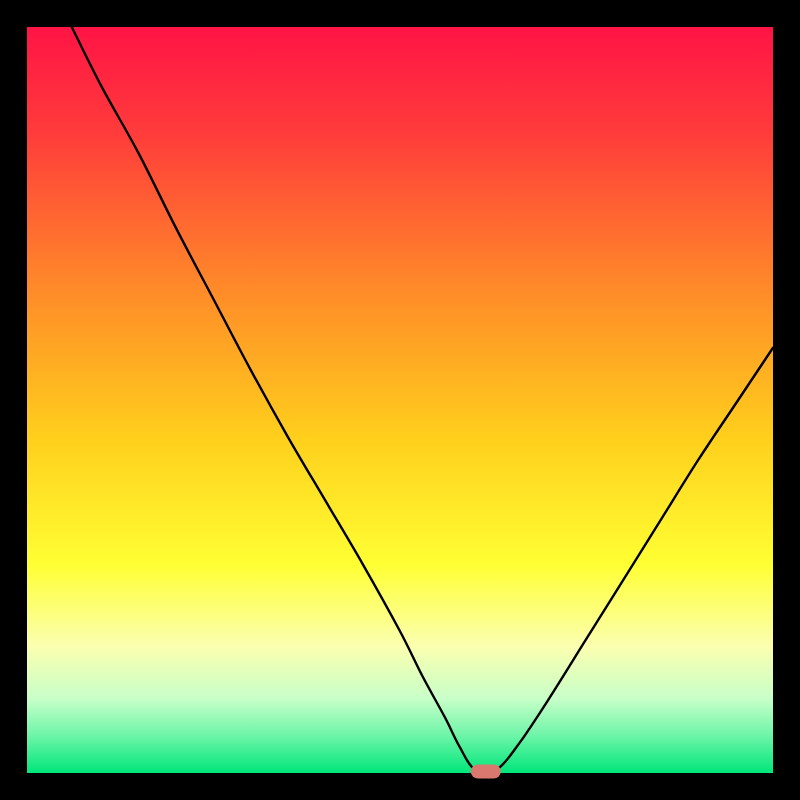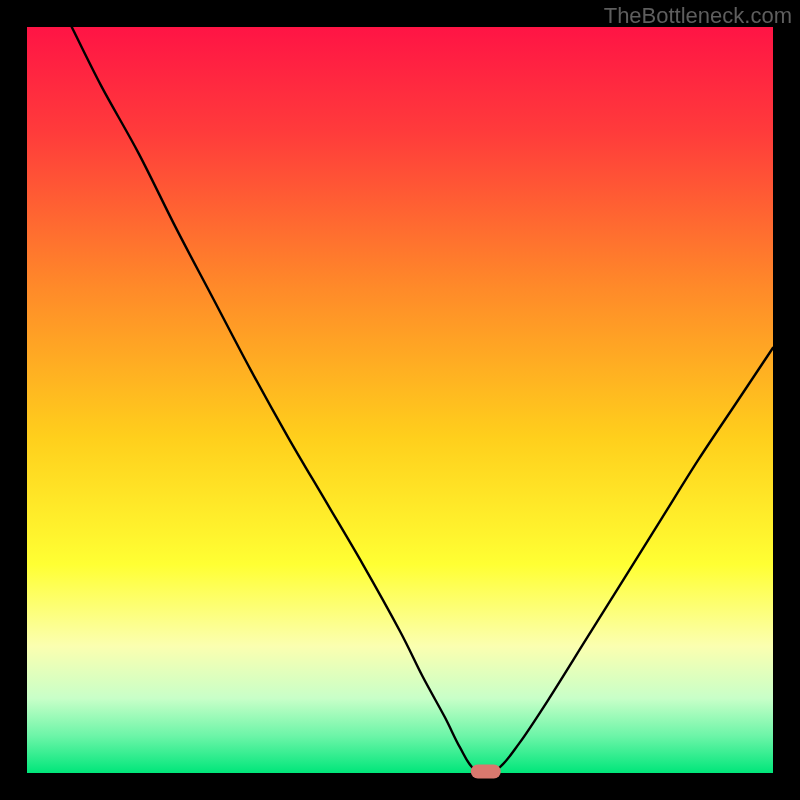--- a/index.html
+++ b/index.html
@@ -44,14 +44,13 @@
           <stop offset="90%" stop-color="#c8ffc8"></stop>
           <stop offset="95%" stop-color="#6df5a8"></stop>
           <stop offset="100%" stop-color="#00e67a"></stop>
         </linearGradient>
     </defs>
 
     <rect id="plot-rect" fill="url(#bg-grad)" x="27" y="27" width="746" height="746"></rect>
     <path id="curve-path" fill="none" stroke="#000000" stroke-width="2.4" stroke-linecap="round" d="M 71.75999999999999 27 C 76.73333333333332 36.946666666666665, 90.41000000000001 65.54333333333331, 101.60000000000001 86.67999999999998 C 112.79 107.81666666666665, 126.46666666666664 130.19666666666672, 138.89999999999998 153.82000000000005 C 151.33333333333331 177.44333333333338, 163.76666666666668 204.175, 176.20000000000002 228.42000000000002 C 188.63333333333335 252.66500000000002, 201.06666666666666 275.6666666666667, 213.5 299.29 C 225.93333333333334 322.91333333333336, 238.36666666666665 347.1583333333333, 250.79999999999998 370.15999999999997 C 263.2333333333333 393.16166666666663, 275.66666666666663 415.5416666666667, 288.09999999999997 437.3 C 300.5333333333333 459.05833333333334, 312.9666666666667 479.5733333333333, 325.40000000000003 500.71 C 337.83333333333337 521.8466666666667, 350.26666666666665 542.3616666666667, 362.7 564.12 C 375.1333333333333 585.8783333333333, 390.05333333333334 612.61, 400 631.26 C 409.94666666666666 649.91, 414.91999999999996 661.7216666666666, 422.38 676.02 C 429.84000000000003 690.3183333333334, 438.5433333333334 705.2383333333335, 444.76000000000005 717.0500000000001 C 450.9766666666667 728.8616666666667, 454.70666666666665 738.1866666666667, 459.67999999999995 746.89 C 464.65333333333325 755.5933333333332, 468.38333333333327 765.54, 474.59999999999997 769.27 C 480.81666666666666 773, 489.52 773.6216666666667, 496.98 769.27 C 504.44000000000005 764.9183333333333, 510.6566666666667 754.9716666666666, 519.36 743.16 C 528.0633333333333 731.3483333333334, 538.01 715.8066666666666, 549.1999999999999 698.4 C 560.3899999999999 680.9933333333333, 574.0666666666666 658.6133333333333, 586.5 638.72 C 598.9333333333334 618.8266666666667, 611.3666666666668 598.9333333333333, 623.8000000000001 579.04 C 636.2333333333333 559.1466666666666, 648.6666666666667 539.2533333333332, 661.1 519.3599999999999 C 673.5333333333333 499.4666666666666, 685.9666666666667 478.9516666666667, 698.4 459.68000000000006 C 710.8333333333333 440.4083333333334, 723.2666666666667 422.38, 735.6999999999999 403.73 C 748.1333333333332 385.08000000000004, 766.7833333333333 357.105, 773 347.78000000000003"></path>
     <rect id="min-marker" rx="7" ry="7" height="14" width="30" fill="#d9786e" x="470.79" y="764.508"></rect>
   </svg>
-  <div class="attribution">TheBottleneck.com</div>
 </div>
 
 </body></html>

